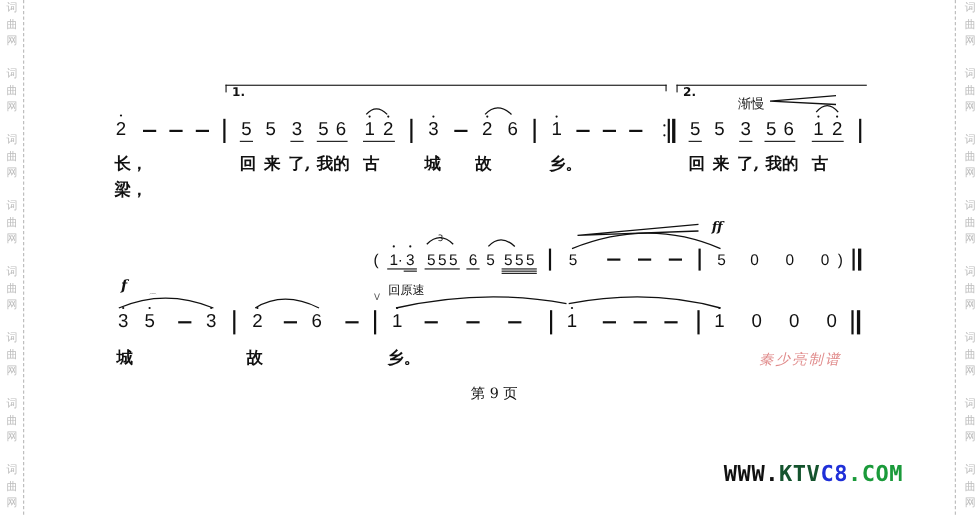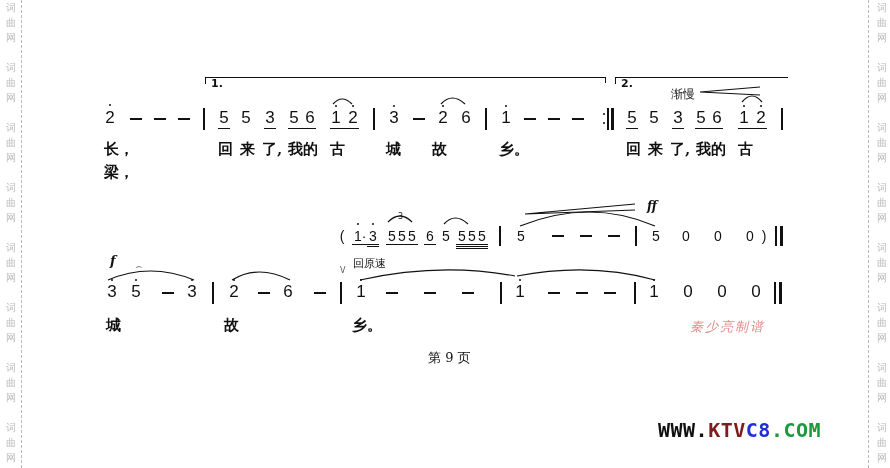--- a/index.html
+++ b/index.html
@@ -243,15 +243,15 @@
     <path d="M108 280 Q150 262 194 280"></path>
     <path d="M232 280 Q258 264 290 280"></path>
     <path d="M360 280 Q440 262 515 276"></path>
     <path d="M517 276 Q590 262 655 280"></path>
   </g>
   <text x="135" y="273" font-size="8" fill="#111">⌒</text>
 </svg>
 
 <div class="page-num" style="left:428px; top:349px;">第 9 页</div>
 <div class="site" style="left:658px; top:418px;">
-  <span style="color:#111">WWW.</span><span style="color:#7f1d1d">KTV</span><span style="color:#1f2fd8">C8</span><span style="color:#1a9a3a">.COM</span>
+  <span style="color:#111">WWW.</span><span style="color:#14532d">KTV</span><span style="color:#1f2fd8">C8</span><span style="color:#1a9a3a">.COM</span>
 </div>
 <div class="credit" style="left:690px; top:318px;">秦少亮制谱</div>
 
 </body></html>

